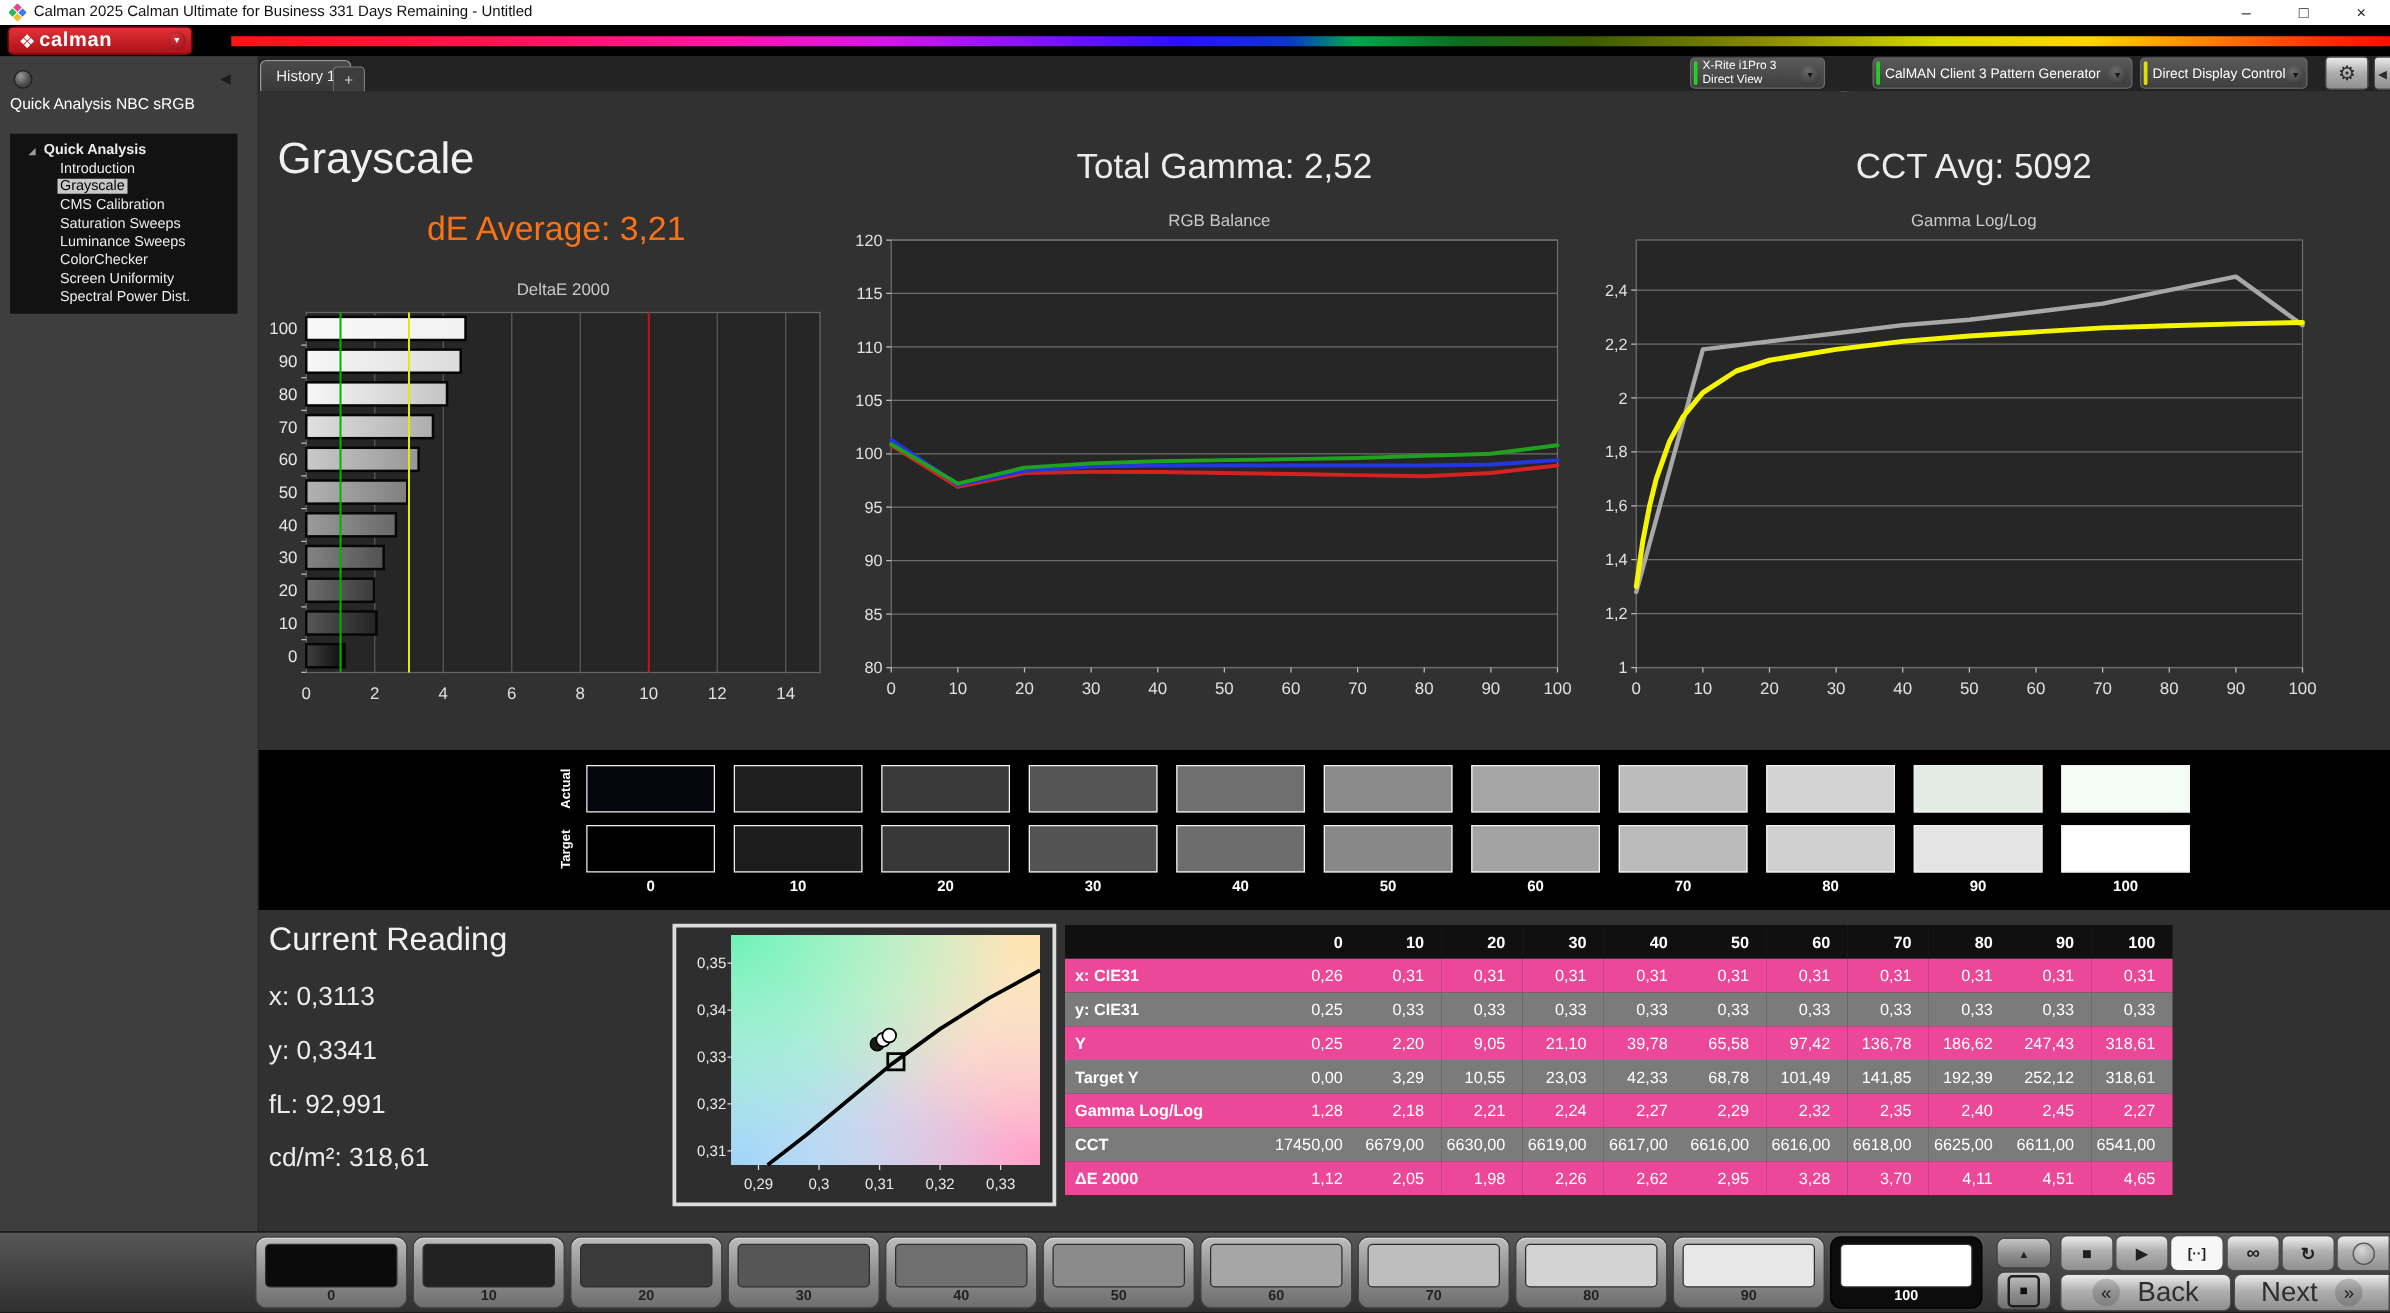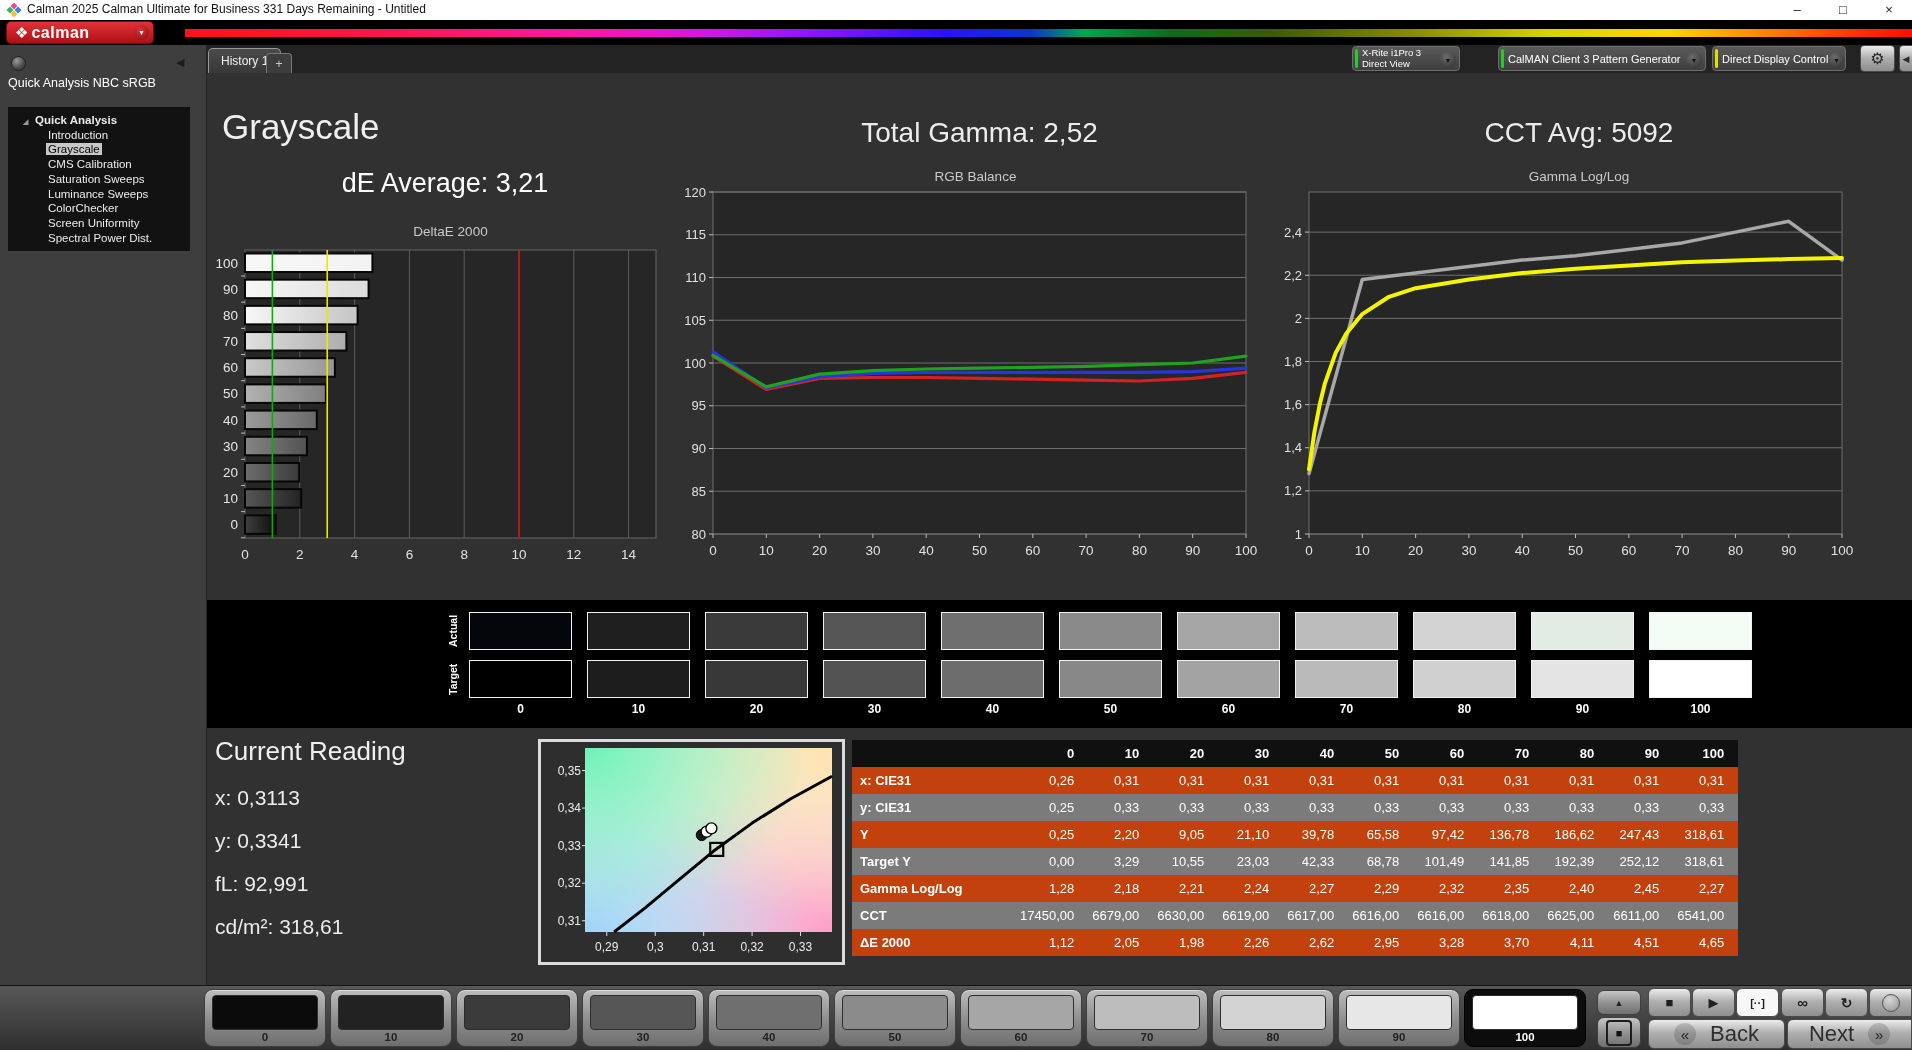--- a/index.html
+++ b/index.html
@@ -60,21 +60,21 @@
         font-size:11.5px;color:#ececec;padding-top:6px;box-sizing:border-box;}
   .tree-root{padding-left:27px;font-weight:bold;position:relative;line-height:14.5px;}
   .tree-root .twisty{position:absolute;left:15px;top:2px;font-size:7px;color:#9a9a9a;}
   .tree-item{padding-left:38px;line-height:14.8px;white-space:nowrap;}
   .tree-item .lbl{padding:0 2px;text-align:center;}
   .tree-item.selected .lbl{background:#c8c8c8;color:#000;}
   
   .content{position:absolute;left:207px;top:73px;width:1705px;height:912px;background:#313131;}
   .charts{position:absolute;left:0;top:0;width:1705px;height:527px;}
   .page-title{position:absolute;left:15px;top:34px;font-size:35px;color:#f0f0f0;}
-  .de-avg{position:absolute;left:38px;top:95px;width:400px;text-align:center;font-size:27px;color:#ffffff;}
+  .de-avg{position:absolute;left:38px;top:95px;width:400px;text-align:center;font-size:27px;color:#f97316;}
   .chart-title{position:absolute;top:44px;font-size:28px;color:#ececec;text-align:center;}
   .t-gamma{left:506px;width:533px;} .t-cct{left:1103px;width:538px;}
   .chart-sub{position:absolute;font-size:13.5px;color:#c9c9c9;text-align:center;}
   .sub-deltae{left:38px;width:411px;top:151px;}
   .sub-rgb{left:502px;width:533px;top:96px;}
   .sub-gll{left:1103px;width:538px;top:96px;}
   #deltae-svg{position:absolute;left:0;top:172px;}
   #rgb-svg{position:absolute;left:460px;top:114px;}
   #gamma-svg{position:absolute;left:1056px;top:114px;}
   svg text{font-family:"Liberation Sans",sans-serif;}
@@ -100,21 +100,21 @@
                  radial-gradient(at 100% 0%, #ffe2b0, rgba(255,226,176,0) 65%),
                  radial-gradient(at 0% 100%, #9fd4f8, rgba(159,212,248,0) 65%),
                  radial-gradient(at 100% 100%, #ff9fc8, rgba(255,159,200,0) 65%),
                  #f2f6f0;}
   .cie-svg{position:absolute;left:0;top:0;}
   .datatable{position:absolute;left:645px;top:12px;border-collapse:collapse;font-size:13px;color:#fff;}
   .datatable th,.datatable td{height:27px;padding:0 14px 0 0;text-align:right;font-weight:normal;white-space:nowrap;}
   .datatable th{background:#101010;font-weight:bold;}
   .datatable td.rowlabel,.datatable th.rowlabel{text-align:left;padding-left:8px;font-weight:bold;width:146px;}
   .datatable td{width:51px;}
-  .datatable tr.dark td{background:#c2410c;}
+  .datatable tr.dark td{background:#ec4899;}
   .datatable tr.light td{background:#7b7b7b;}
   
   .bottombar{position:absolute;left:0;top:985px;width:1912px;height:65px;
       background:linear-gradient(#585858,#2f2f2f);border-top:1px solid #141414;box-sizing:border-box;}
   .lvlbtn{position:absolute;top:3px;width:122px;height:58px;border-radius:9px;border:1px solid #3f3f3f;
       background:linear-gradient(#bdbdbd,#8c8c8c 55%,#6e6e6e);box-shadow:inset 0 1px 0 #dcdcdc;box-sizing:border-box;}
   .lvlbtn .sw{position:absolute;left:7px;right:7px;top:5px;height:33px;border-radius:4px;border:1px solid #2e2e2e;}
   .lvlbtn .lv{position:absolute;left:0;right:0;bottom:3px;text-align:center;font-size:11.5px;font-weight:bold;color:#222;}
   .lvlbtn.selected{background:#0c0c0c;border-color:#000;box-shadow:none;}
   .lvlbtn.selected .lv{color:#fff;}

